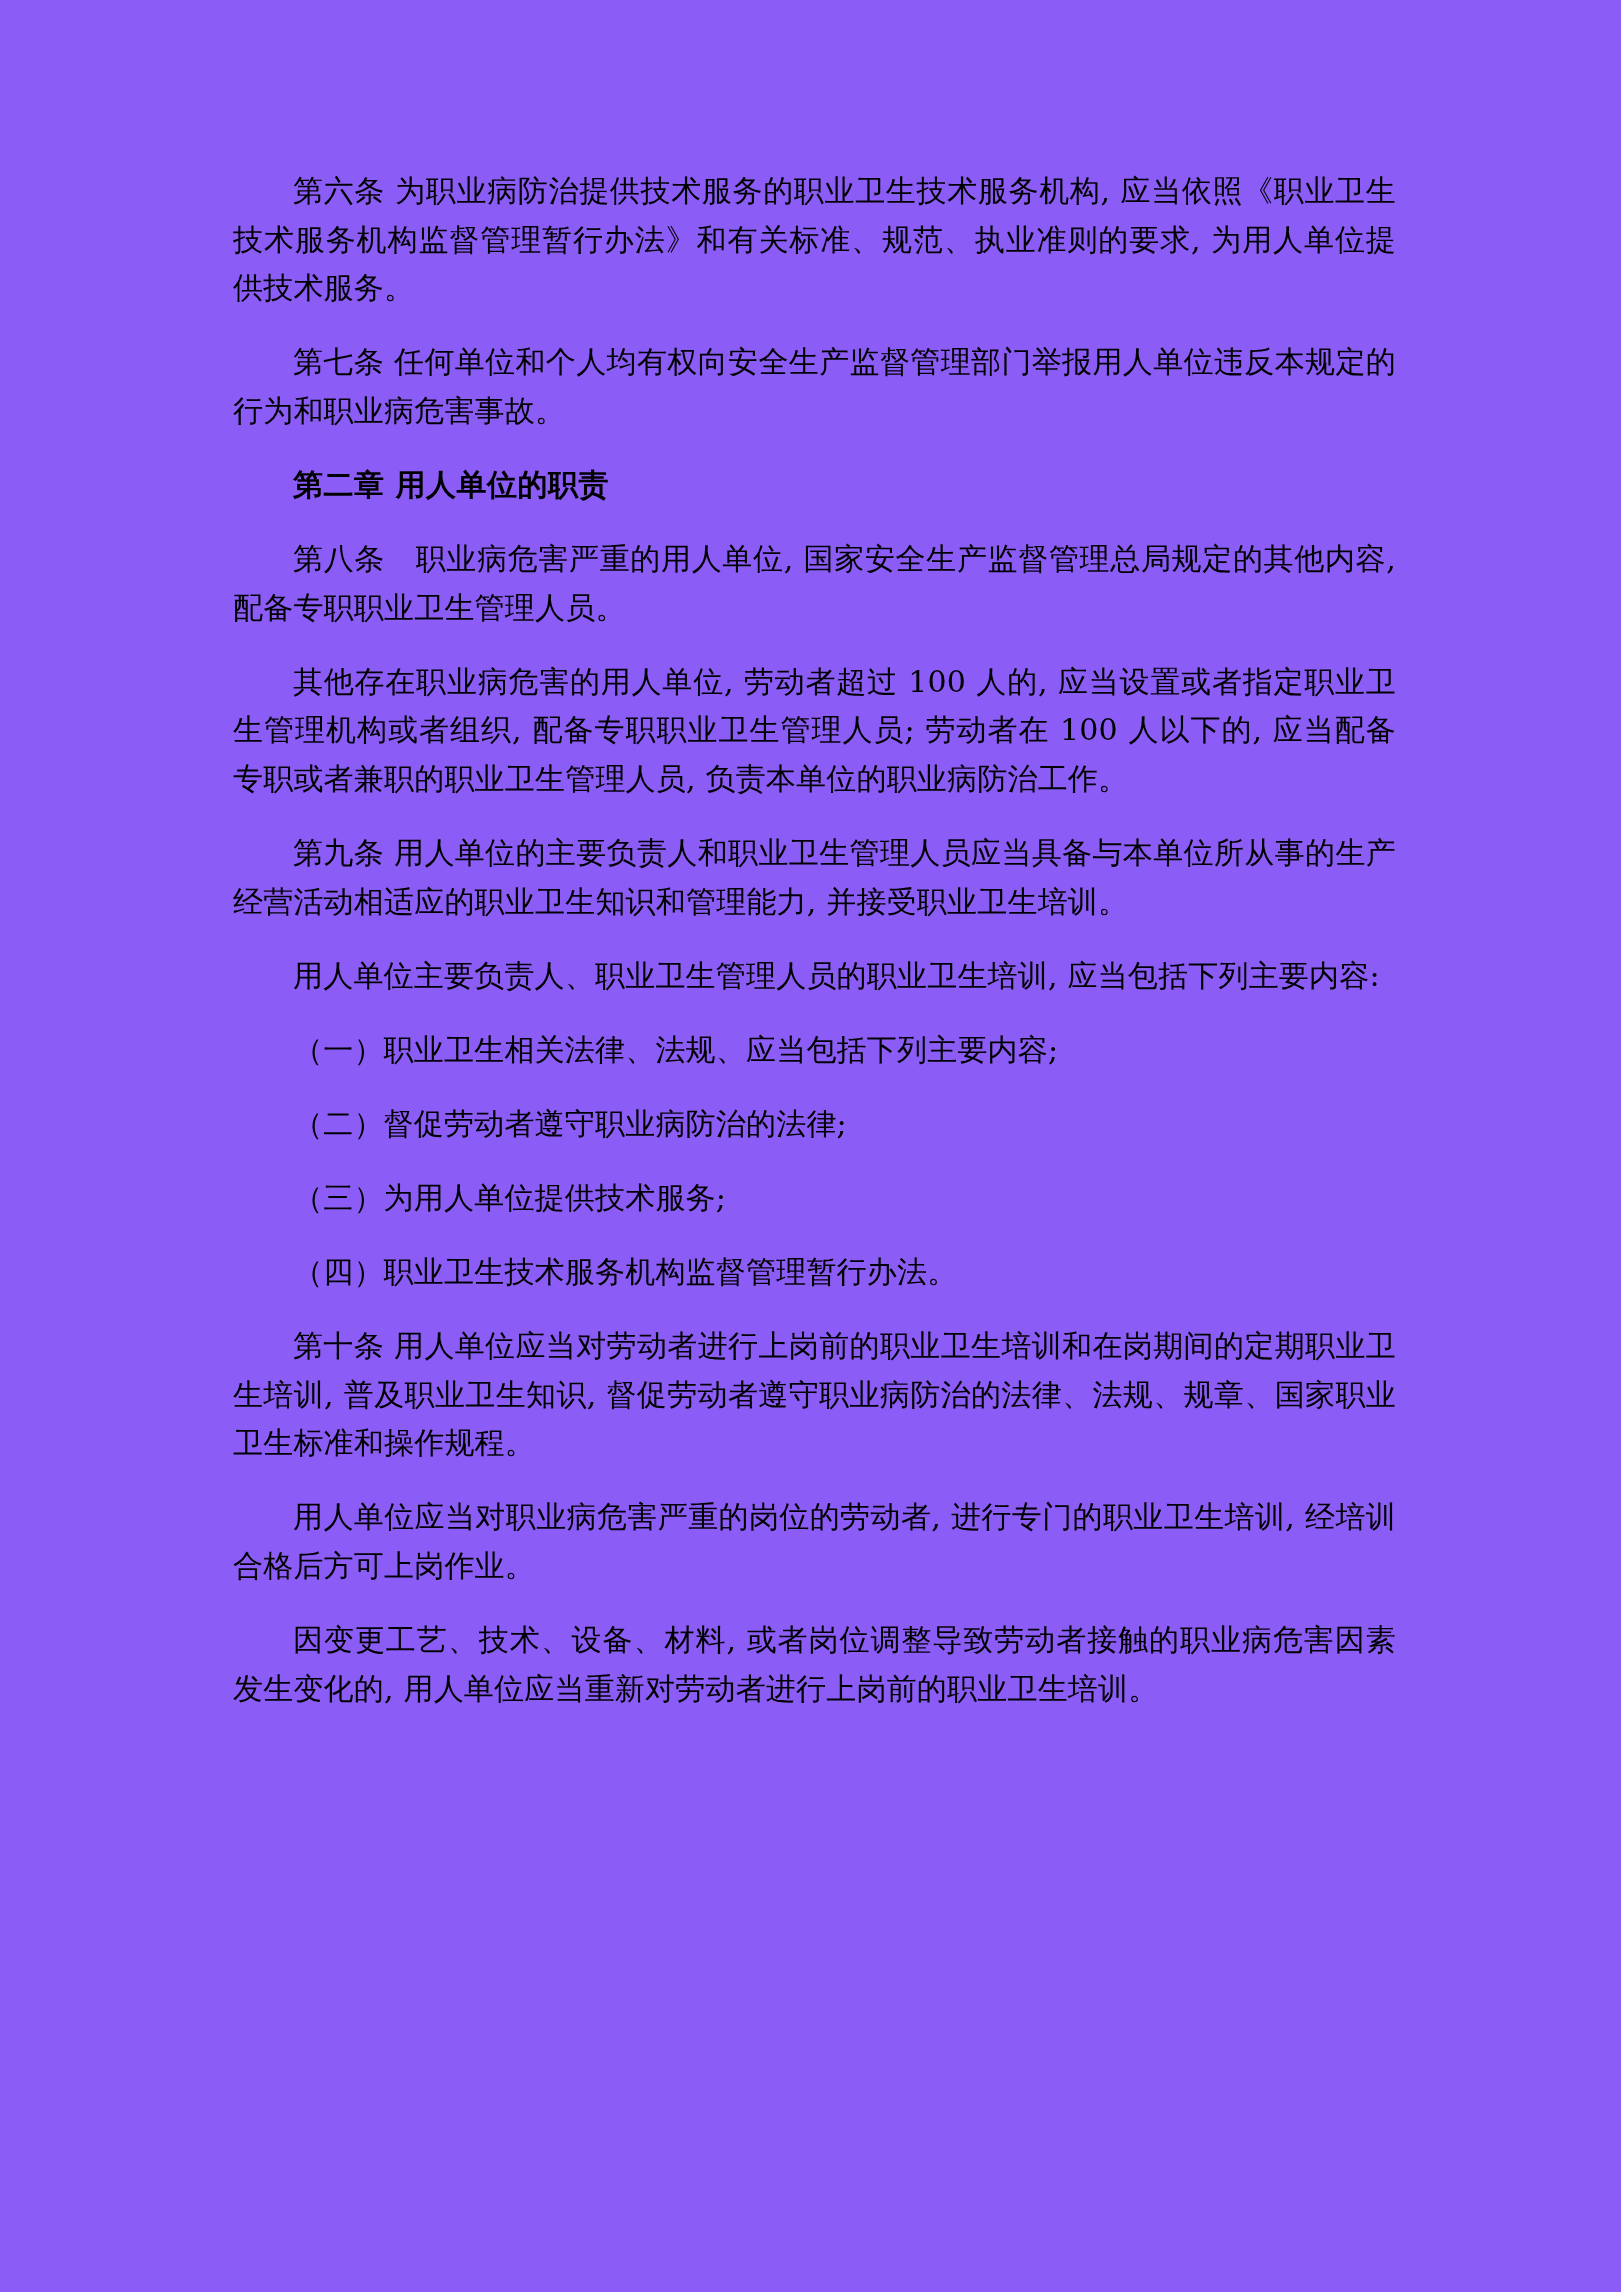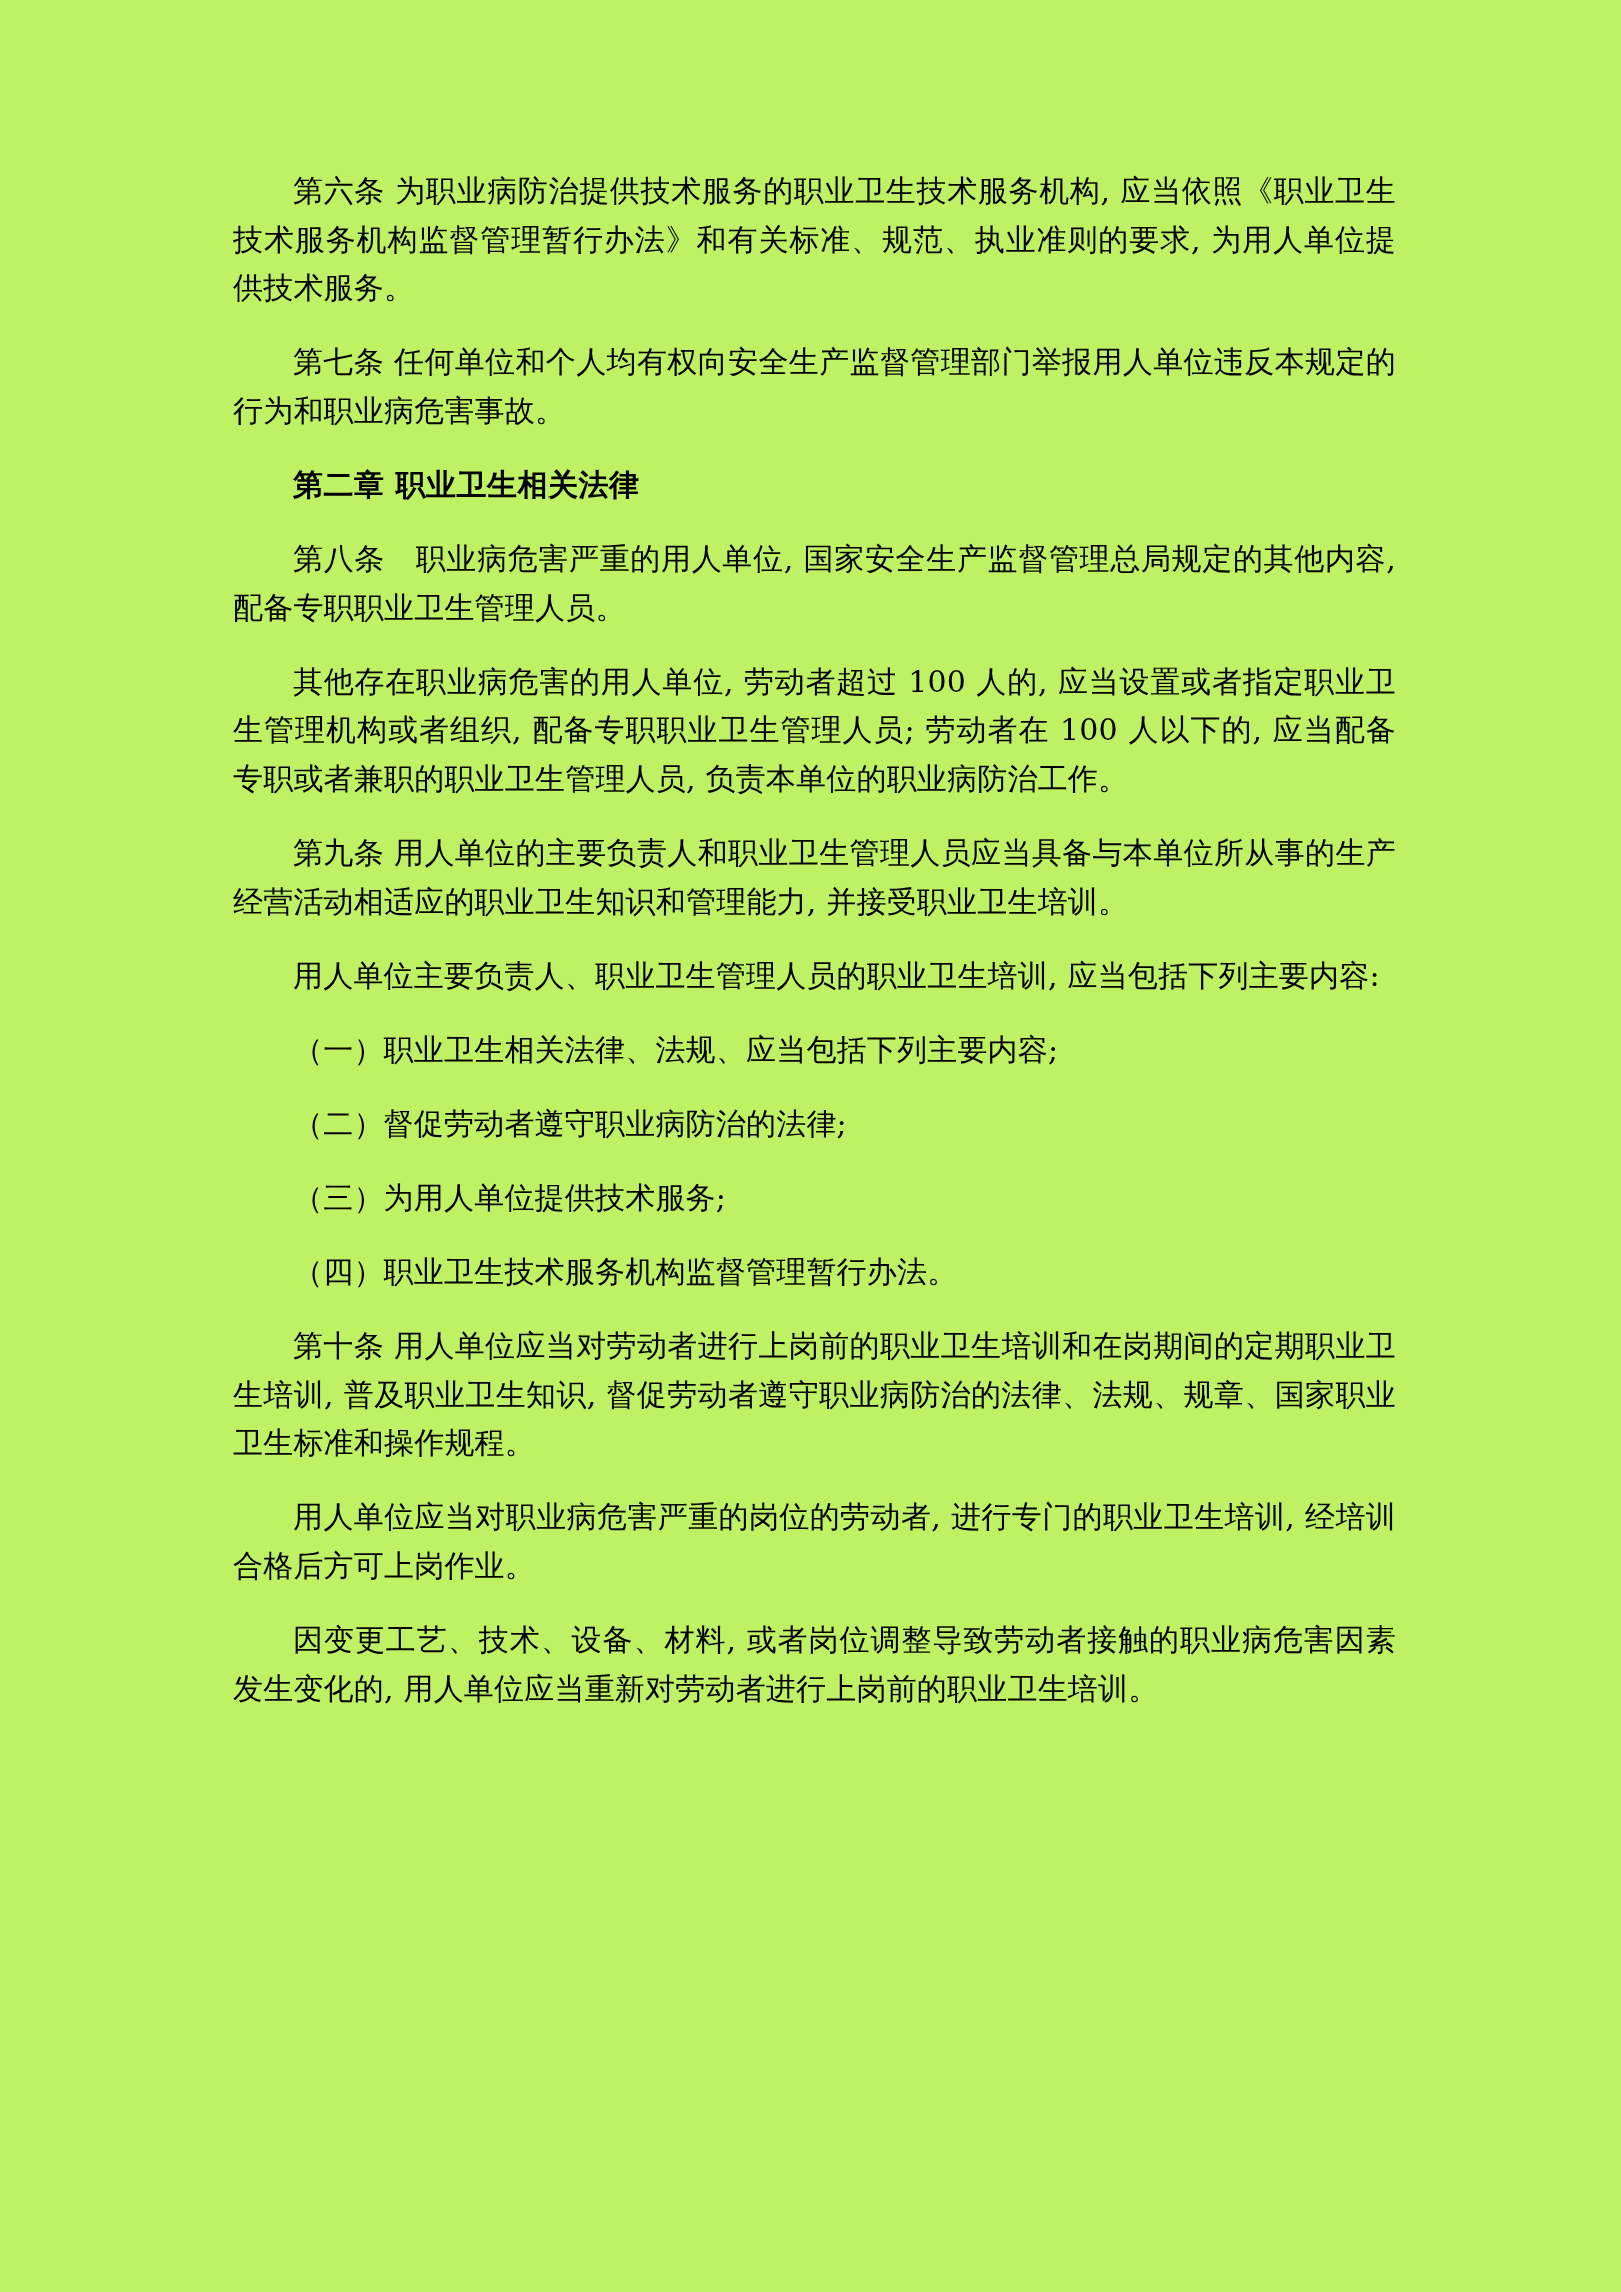--- a/index.html
+++ b/index.html
@@ -13,21 +13,21 @@
     font-family: "DejaVu Serif", "Liberation Serif", serif;
     color: #000000;
     overflow: hidden;
   }
   .page {
     position: relative;
     width: 1621px;
     height: 2293px;
     box-sizing: border-box;
     padding: 167px 225px 118px 233px;
-    background: #bef264;
+    background: #8b5cf6;
   }
   .body-text {
     font-size: 30px;
     line-height: 1.62;
     text-align: justify;
     text-justify: inter-ideograph;
     letter-spacing: 0.2px;
     margin: 0 0 25.5px 0;
     text-indent: 2em;
   }
@@ -45,21 +45,21 @@
 </style>
 </head>
 <body>
 
 <div class="page">
 
   <p class="body-text">第六条 为职业病防治提供技术服务的职业卫生技术服务机构, 应当依照《职业卫生技术服务机构监督管理暂行办法》和有关标准、规范、执业准则的要求, 为用人单位提供技术服务。</p>
 
   <p class="body-text">第七条 任何单位和个人均有权向安全生产监督管理部门举报用人单位违反本规定的行为和职业病危害事故。</p>
 
-  <p class="heading">第二章 职业卫生相关法律</p>
+  <p class="heading">第二章 用人单位的职责</p>
 
   <p class="body-text">第八条　职业病危害严重的用人单位, 国家安全生产监督管理总局规定的其他内容, 配备专职职业卫生管理人员。</p>
 
   <p class="body-text">其他存在职业病危害的用人单位, 劳动者超过 100 人的, 应当设置或者指定职业卫生管理机构或者组织, 配备专职职业卫生管理人员; 劳动者在 100 人以下的, 应当配备专职或者兼职的职业卫生管理人员, 负责本单位的职业病防治工作。</p>
 
   <p class="body-text">第九条 用人单位的主要负责人和职业卫生管理人员应当具备与本单位所从事的生产经营活动相适应的职业卫生知识和管理能力, 并接受职业卫生培训。</p>
 
   <p class="body-text">用人单位主要负责人、职业卫生管理人员的职业卫生培训, 应当包括下列主要内容:</p>
 
   <p class="body-text item">（一）职业卫生相关法律、法规、应当包括下列主要内容;</p>

